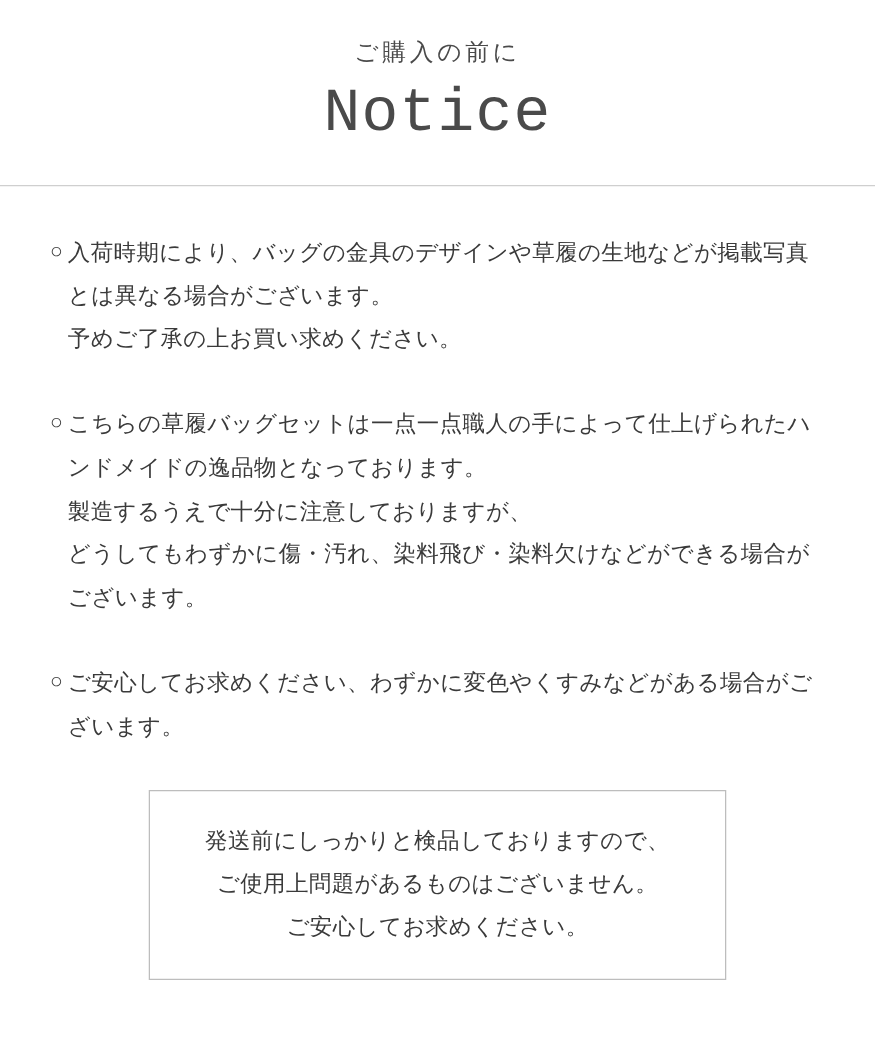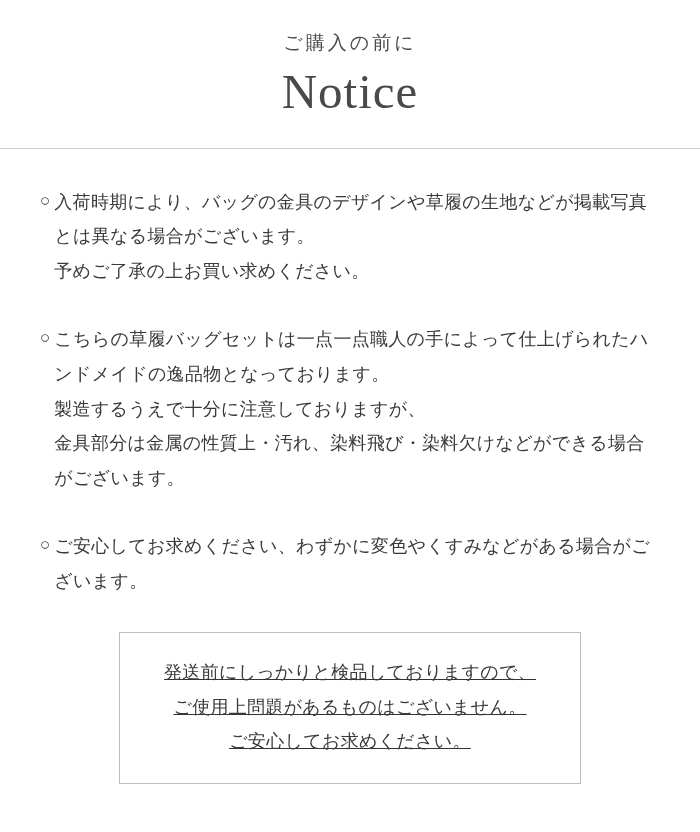--- a/index.html
+++ b/index.html
@@ -30,21 +30,21 @@
     font-size: 19px;
     letter-spacing: 3px;
     color: #4a4a4a;
     font-family: "Liberation Serif", "DejaVu Serif", serif;
     line-height: 1.4;
   }
   .header-en {
     font-size: 49px;
     letter-spacing: 1px;
     color: #4a4a4a;
-    font-family: Liberation Serif, serif;
+    font-family: Liberation Mono, monospace;
     line-height: 1.25;
     margin-top: 4px;
     font-weight: 400;
   }
   .rule {
     border: none;
     border-top: 1px solid #cfcfcf;
     margin: 26px 0 0 0;
     width: 100%;
   }
@@ -74,21 +74,20 @@
     letter-spacing: 0.3px;
     font-family: "Liberation Serif", "DejaVu Serif", serif;
     white-space: pre-line;
   }
 
   
   .callout-wrap {
     display: flex;
     justify-content: center;
     margin-top: 4px;
-    text-decoration: underline;
   }
   .callout {
     border: 1px solid #bdbdbd;
     width: 462px;
     box-sizing: border-box;
     padding: 22px 10px 24px 10px;
     text-align: center;
     font-size: 18px;
     line-height: 1.92;
     color: #3a3a3a;
@@ -113,21 +112,21 @@
     <div class="note">
       <span class="note-bullet">○</span>
       <span class="note-body">入荷時期により、バッグの金具のデザインや草履の生地などが掲載写真とは異なる場合がございます。
 予めご了承の上お買い求めください。</span>
     </div>
 
     <div class="note">
       <span class="note-bullet">○</span>
       <span class="note-body">こちらの草履バッグセットは一点一点職人の手によって仕上げられたハンドメイドの逸品物となっております。
 製造するうえで十分に注意しておりますが、
-金具部分は金属の性質上・汚れ、染料飛び・染料欠けなどができる場合がございます。</span>
+どうしてもわずかに傷・汚れ、染料飛び・染料欠けなどができる場合がございます。</span>
     </div>
 
     <div class="note">
       <span class="note-bullet">○</span>
       <span class="note-body">ご安心してお求めください、わずかに変色やくすみなどがある場合がございます。</span>
     </div>
 
   </div>
 
   <div class="callout-wrap">

